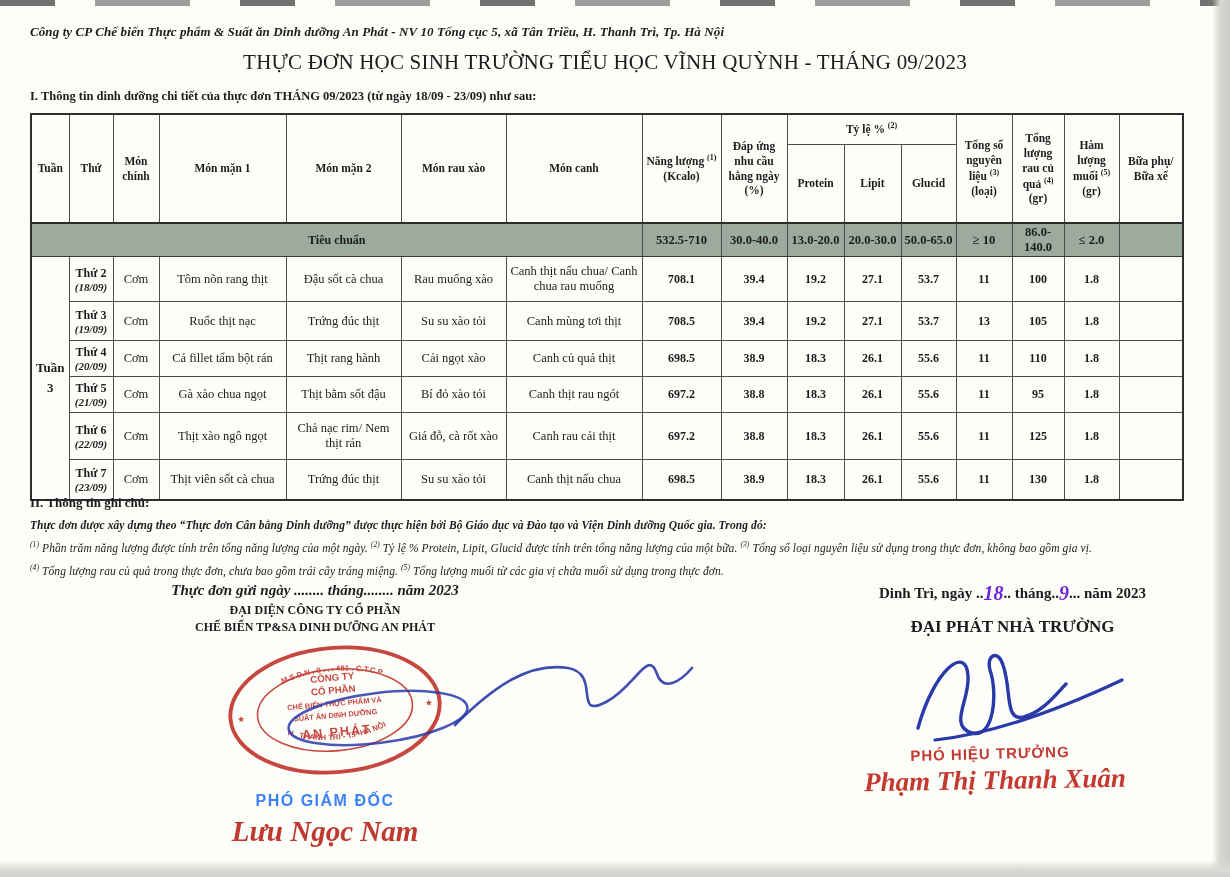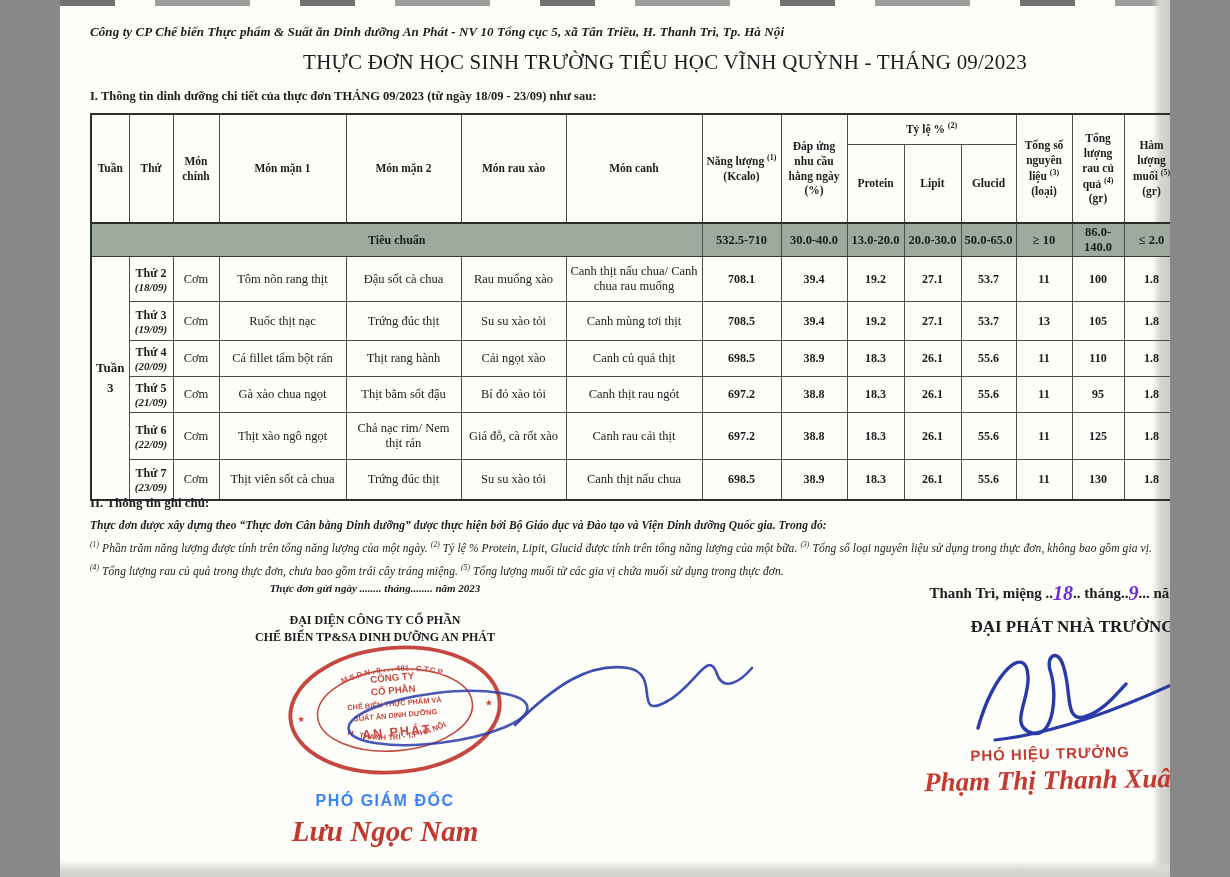--- a/index.html
+++ b/index.html
@@ -1,18 +1,18 @@
 <!DOCTYPE html>
 <html><head>
 <meta charset="utf-8">
 <style>
   * { margin:0; padding:0; box-sizing:border-box; }
   html,body { background:#888; }
   .page {
-    position:relative; width:1110px; height:877px; margin:0 auto;
+    position:relative; width:1230px; height:877px; margin:0 auto;
     background:#fdfdfa; overflow:hidden;
     font-family:"Liberation Serif", serif; color:#1c1c1c;padding-left:8px;
   }
   
   .edge-top{ position:absolute; left:0; top:0; width:100%; height:6px;
     background:repeating-linear-gradient(90deg, rgba(35,35,35,.85) 0 55px, rgba(35,35,35,0) 55px 95px, rgba(40,40,40,.6) 95px 190px, rgba(40,40,40,0) 190px 240px);
     opacity:.75; }
   .edge-right{ position:absolute; right:0; top:0; width:18px; height:100%;
     background:linear-gradient(to right, rgba(200,200,196,0) 0%, #d8d7d3 45%, #ccccc8 100%); }
   .edge-bottom{ position:absolute; left:0; bottom:0; width:100%; height:17px;
@@ -40,21 +40,21 @@
   tr.r1{height:45px;} tr.r2{height:39px;} tr.r3{height:36px;}
   tr.r4{height:36px;} tr.r5{height:47px;} tr.r6{height:40px;}
 
   .notes{ position:absolute; left:30px; top:495px; width:1165px; }
   .notes h3{ font-size:13px; font-weight:bold; font-style:italic; margin-bottom:8px; font-style:normal; }
   .notes .nline{ font-size:11.5px; font-style:italic; font-weight:bold; margin-bottom:9px; letter-spacing:.1px; }
   .notes .nline.fn{ font-weight:normal; }
   .notes sup{ font-size:7.5px; }
 
   .foot-left{ position:absolute; left:55px; top:582px; width:520px; text-align:center; }
-  .foot-left .sent{ font-size:11px; font-weight:bold; font-style:italic; margin-bottom:18px; }
+  .foot-left .sent{ font-size:15px; font-weight:bold; font-style:italic; margin-bottom:3px; }
   .foot-left .rep{ font-size:12px; font-weight:bold; line-height:1.45; }
   .sig-title-l{ position:absolute; left:190px; top:792px; width:270px; text-align:center;
     color:#3b82f6; font-family:"Liberation Sans", sans-serif; font-weight:bold; font-size:16px; letter-spacing:1.5px; }
   .sig-name-l{ position:absolute; left:165px; top:815px; width:320px; text-align:center;
     color:#c0392f; font-size:29px; font-weight:bold; font-style:italic; }
 
   .stamp-wrap{ position:absolute; left:222px; top:642px; width:226px; height:136px; transform:rotate(-5deg); opacity:.93; }
   .bluesig-l{ position:absolute; left:250px; top:630px; width:450px; height:155px; }
   .foot-right{ position:absolute; left:840px; top:580px; width:345px; text-align:center; }
   .foot-right .dateline{ font-size:15px; font-weight:bold; white-space:nowrap; }
@@ -320,21 +320,21 @@
       <ellipse cx="128" cy="88" rx="90" ry="25" stroke-width="2.6" opacity=".85" transform="rotate(-7 128 88)"></ellipse>
       <path d="M 205 95 C 245 55, 280 32, 318 38 C 352 44, 322 90, 356 72 C 386 56, 398 18, 407 44 C 413 62, 430 52, 442 38" stroke-width="2.6" opacity=".9"></path>
     </svg>
   </div>
 
   <div class="sig-title-l">PHÓ GIÁM ĐỐC</div>
   <div class="sig-name-l">Lưu Ngọc Nam</div>
 
   <div class="foot-right">
     <div class="dateline">
-      <span>Thanh Trì, miệng ..</span><span class="hw">18</span><span>.. tháng..</span><span class="hw">9</span><span>... năm 2023</span>
+      <span>Dinh Trì, ngày ..</span><span class="hw">18</span><span>.. tháng..</span><span class="hw">9</span><span>... năm 2023</span>
     </div>
     <div class="rep">ĐẠI PHÁT NHÀ TRƯỜNG</div>
   </div>
 
   <div class="bluesig-r">
     <svg viewBox="0 0 250 125" width="250" height="125" fill="none" stroke="#2a3aa8" stroke-linecap="round">
       <path d="M 28 90 C 44 32, 76 6, 78 38 C 80 62, 58 88, 82 95 C 104 101, 108 55, 100 32 C 96 17, 108 11, 113 27 C 122 52, 114 84, 134 79 C 154 73, 166 56, 176 46" stroke-width="3.4"></path>
       <path d="M 45 102 C 100 96, 160 76, 232 42" stroke-width="3.2"></path>
     </svg>
   </div>

